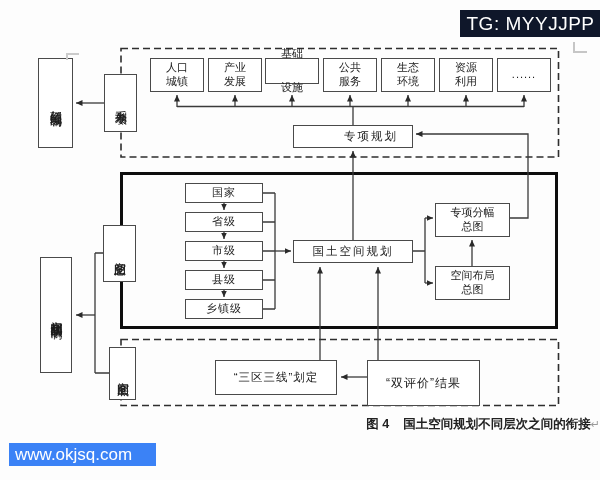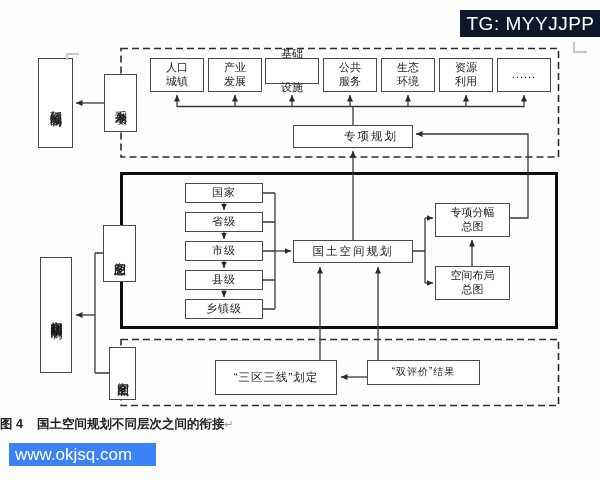--- a/index.html
+++ b/index.html
@@ -19,21 +19,21 @@
   .wide{font-size:11.5px;letter-spacing:2px;}
   .lvl{font-size:11px;letter-spacing:1px;}
   
   .vbox{
     position:absolute;background:#ffffff;border:1px solid #4a4a4a;
     display:flex;align-items:center;justify-content:center;
     writing-mode:vertical-rl;text-orientation:upright;
     font-size:12px;letter-spacing:1px;box-sizing:border-box;
   }
   .caption{
-    position:absolute;left:0;top:416px;width:600px;text-align:left;
+    position:absolute;left:0;top:416px;width:600px;text-align:right;
     font-size:12.5px;font-weight:bold;color:#222;
   }
   .caption .gap{display:inline-block;width:14px;}
   .caption .ret{font-weight:normal;color:#9a9a9a;font-size:11px;}
   .banner{
     position:absolute;left:460px;top:10px;width:141px;height:27px;
     background:#0f172a;color:#ffffff;font-size:19px;
     display:flex;align-items:center;justify-content:center;letter-spacing:0.5px;
   }
   .sitemark{
@@ -162,21 +162,21 @@
   <div class="box two-line" style="left:435px;top:266px;width:75px;height:34px;">
     <span class="l2">空间布局</span>
     <span class="l2">总图</span>
   </div>
 
   <div class="vbox" style="left:103px;top:225px;width:33px;height:57px;">空间总图</div>
   <div class="vbox" style="left:40px;top:257px;width:32px;height:116px;">空间规划团队研制</div>
   <div class="vbox" style="left:109px;top:347px;width:27px;height:53px;">空间底图</div>
 
   <div class="box" style="left:215px;top:360px;width:122px;height:35px;font-size:11.5px;letter-spacing:1px;">“三区三线”划定</div>
-  <div class="box" style="left:367px;top:360px;width:113px;height:25px;font-size:10px;letter-spacing:1px;">“双评价”结果</div>
+  <div class="box" style="left:367px;top:360px;width:113px;height:46px;font-size:12px;letter-spacing:1px;">“双评价”结果</div>
 
   <div class="caption">
     <span>图 4</span><span class="gap"></span><span>国土空间规划不同层次之间的衔接</span><span class="ret">↵</span>
   </div>
 
   <div class="banner">TG: MYYJJPP</div>
   <div class="sitemark">www.okjsq.com</div>
 
   <div class="residue r1"></div>
   <div class="residue r2"></div>

